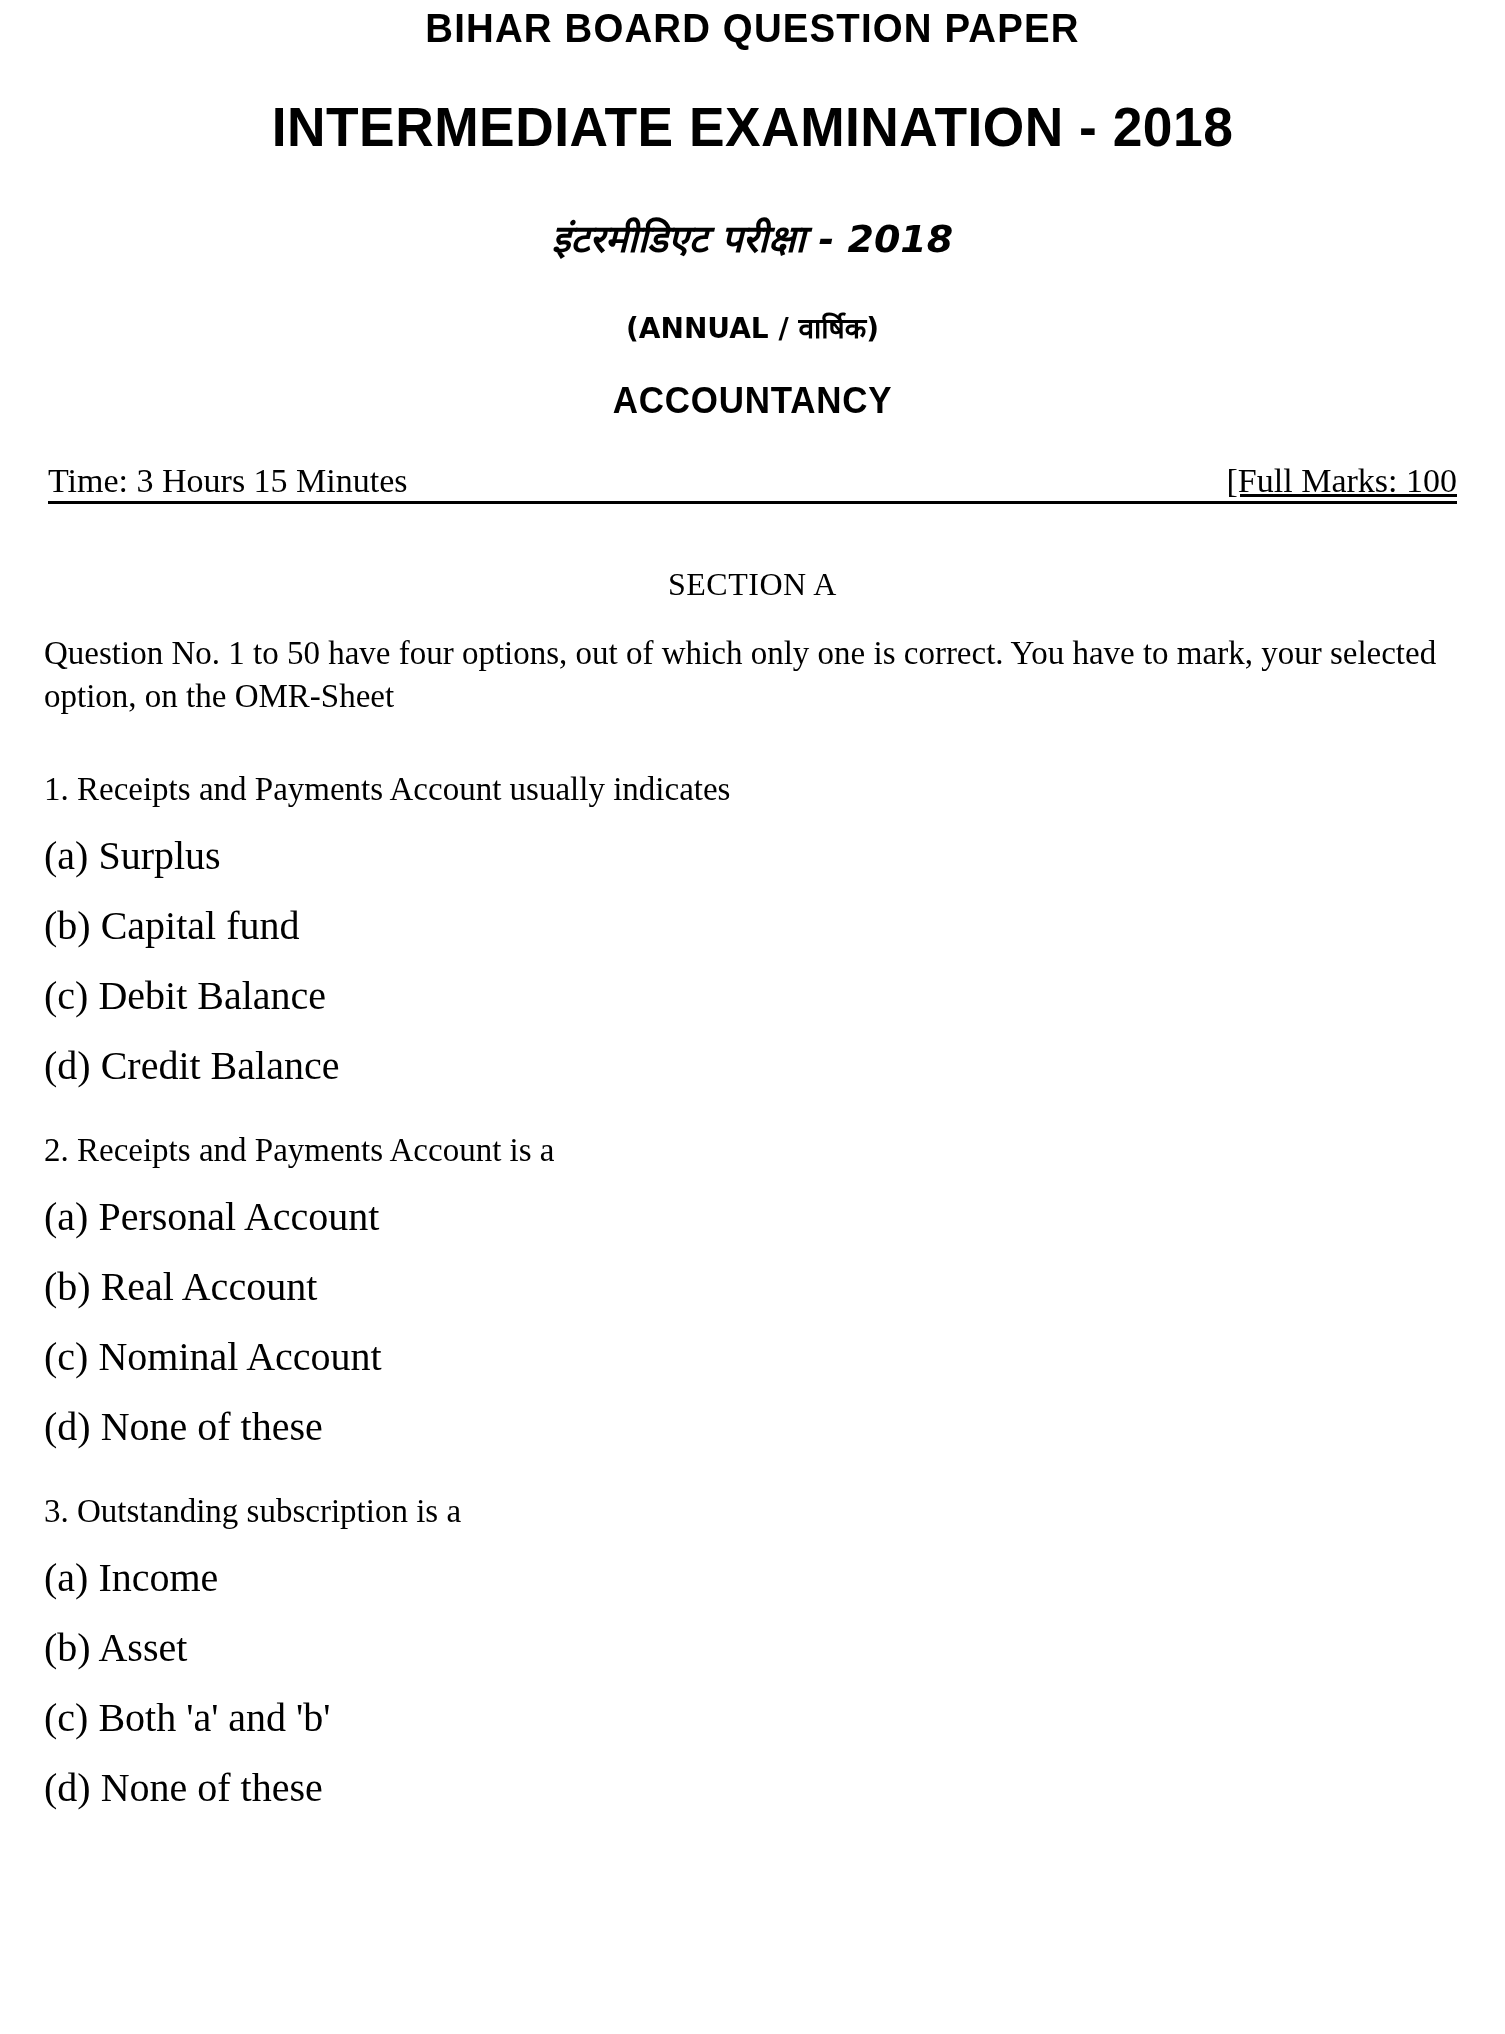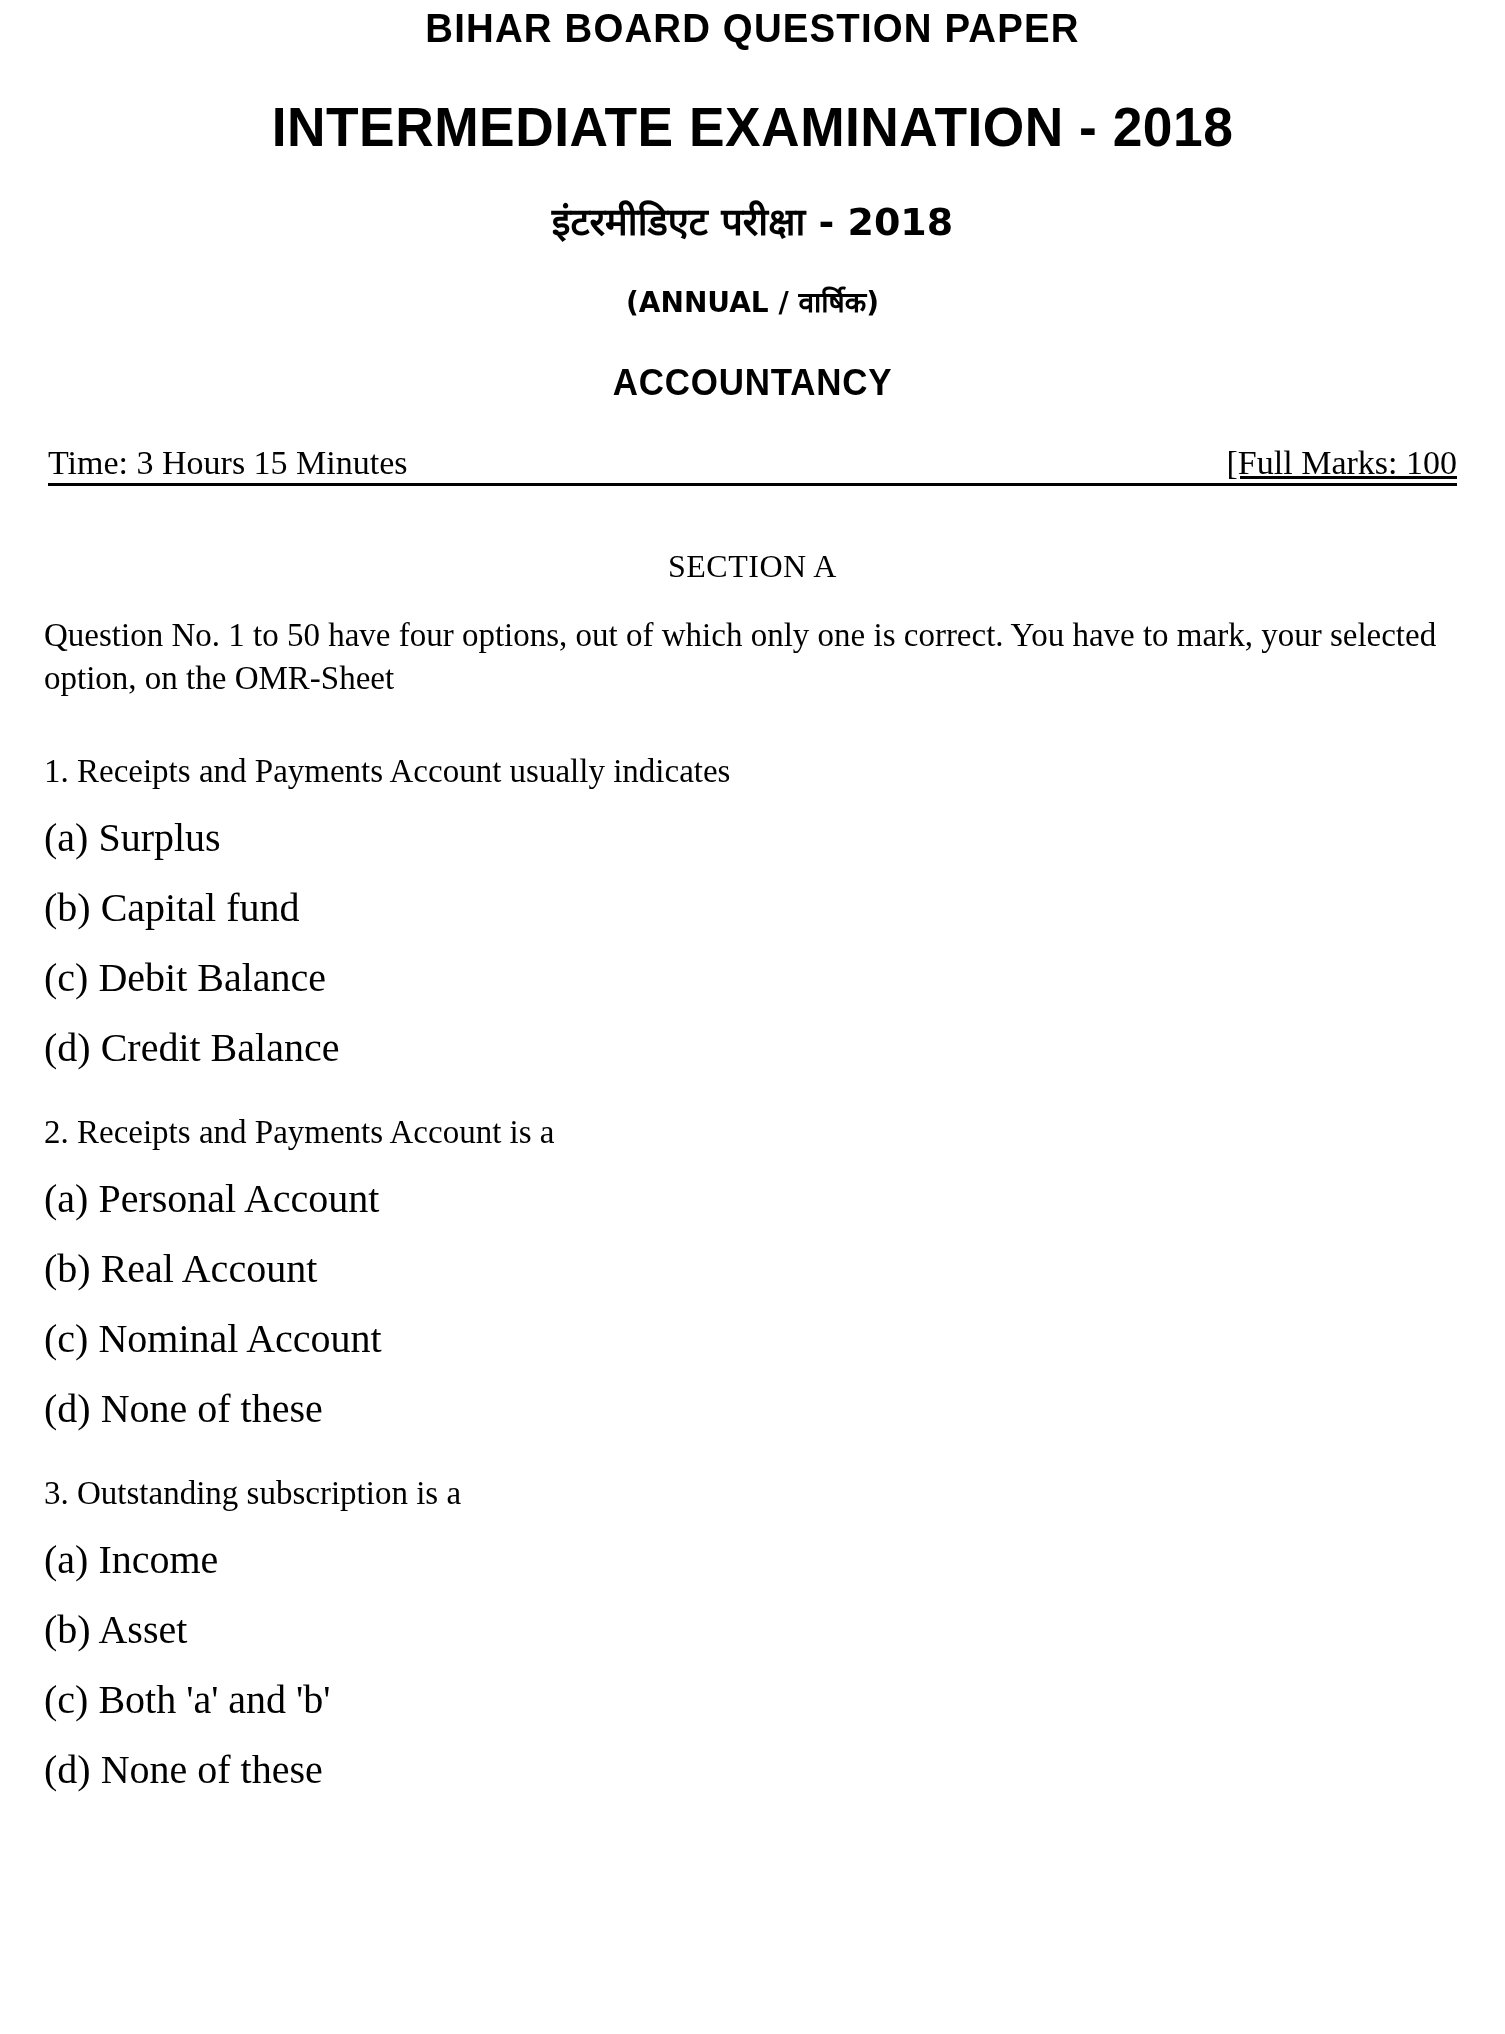--- a/index.html
+++ b/index.html
@@ -48,31 +48,32 @@
     padding-top: 52px;
     transform: scaleX(0.97);
   }
 
   .hdr-line3 {
     text-align: center;
     font-family: "DejaVu Sans", "Liberation Sans", sans-serif;
     font-weight: bold;
     font-size: 38px;
     line-height: 1.0;
-    margin: 0;
+    margin: 17px;
     padding-top: 48px;
+    font-style: italic;
   }
 
   .hdr-line4 {
     text-align: center;
     font-family: "DejaVu Sans", "Liberation Sans", sans-serif;
     font-weight: bold;
     font-size: 28px;
     line-height: 1.0;
-    margin: 8px;
+    margin: 0;
     padding-top: 40px;
   }
 
   .hdr-line5 {
     text-align: center;
     font-family: "Liberation Sans", "DejaVu Sans", sans-serif;
     font-weight: bold;
     font-size: 36px;
     letter-spacing: 0.8px;
     line-height: 1.0;

